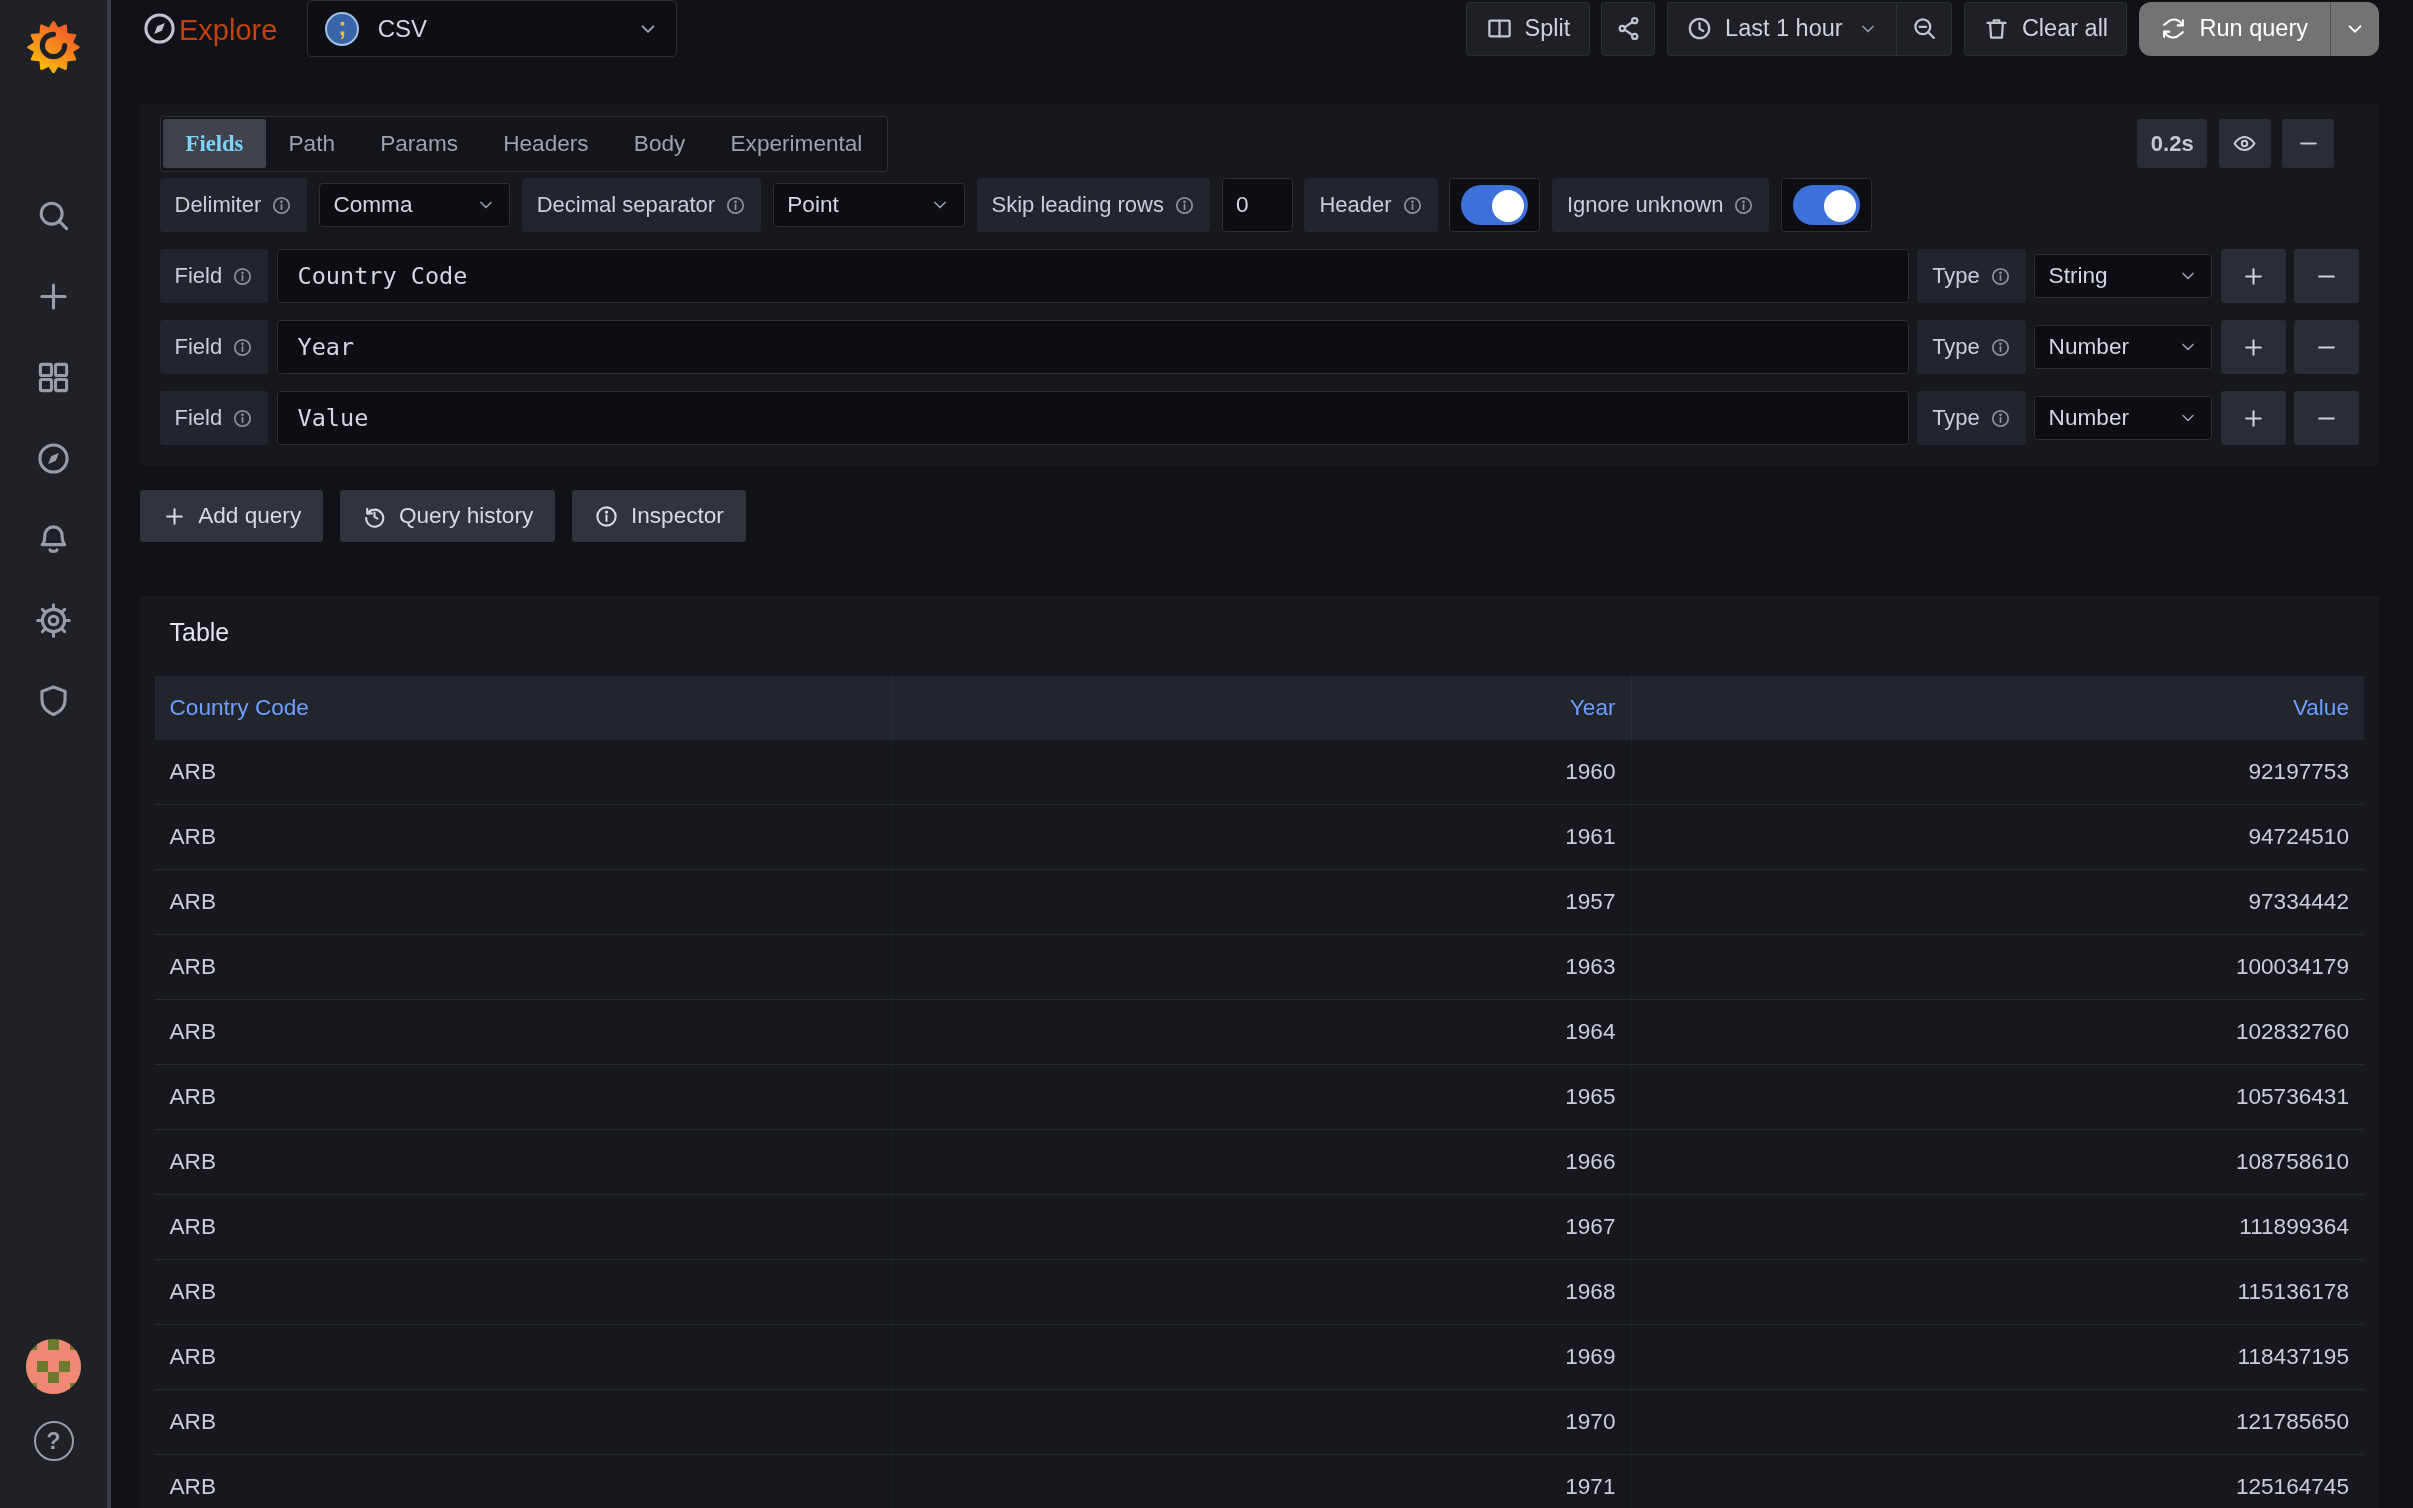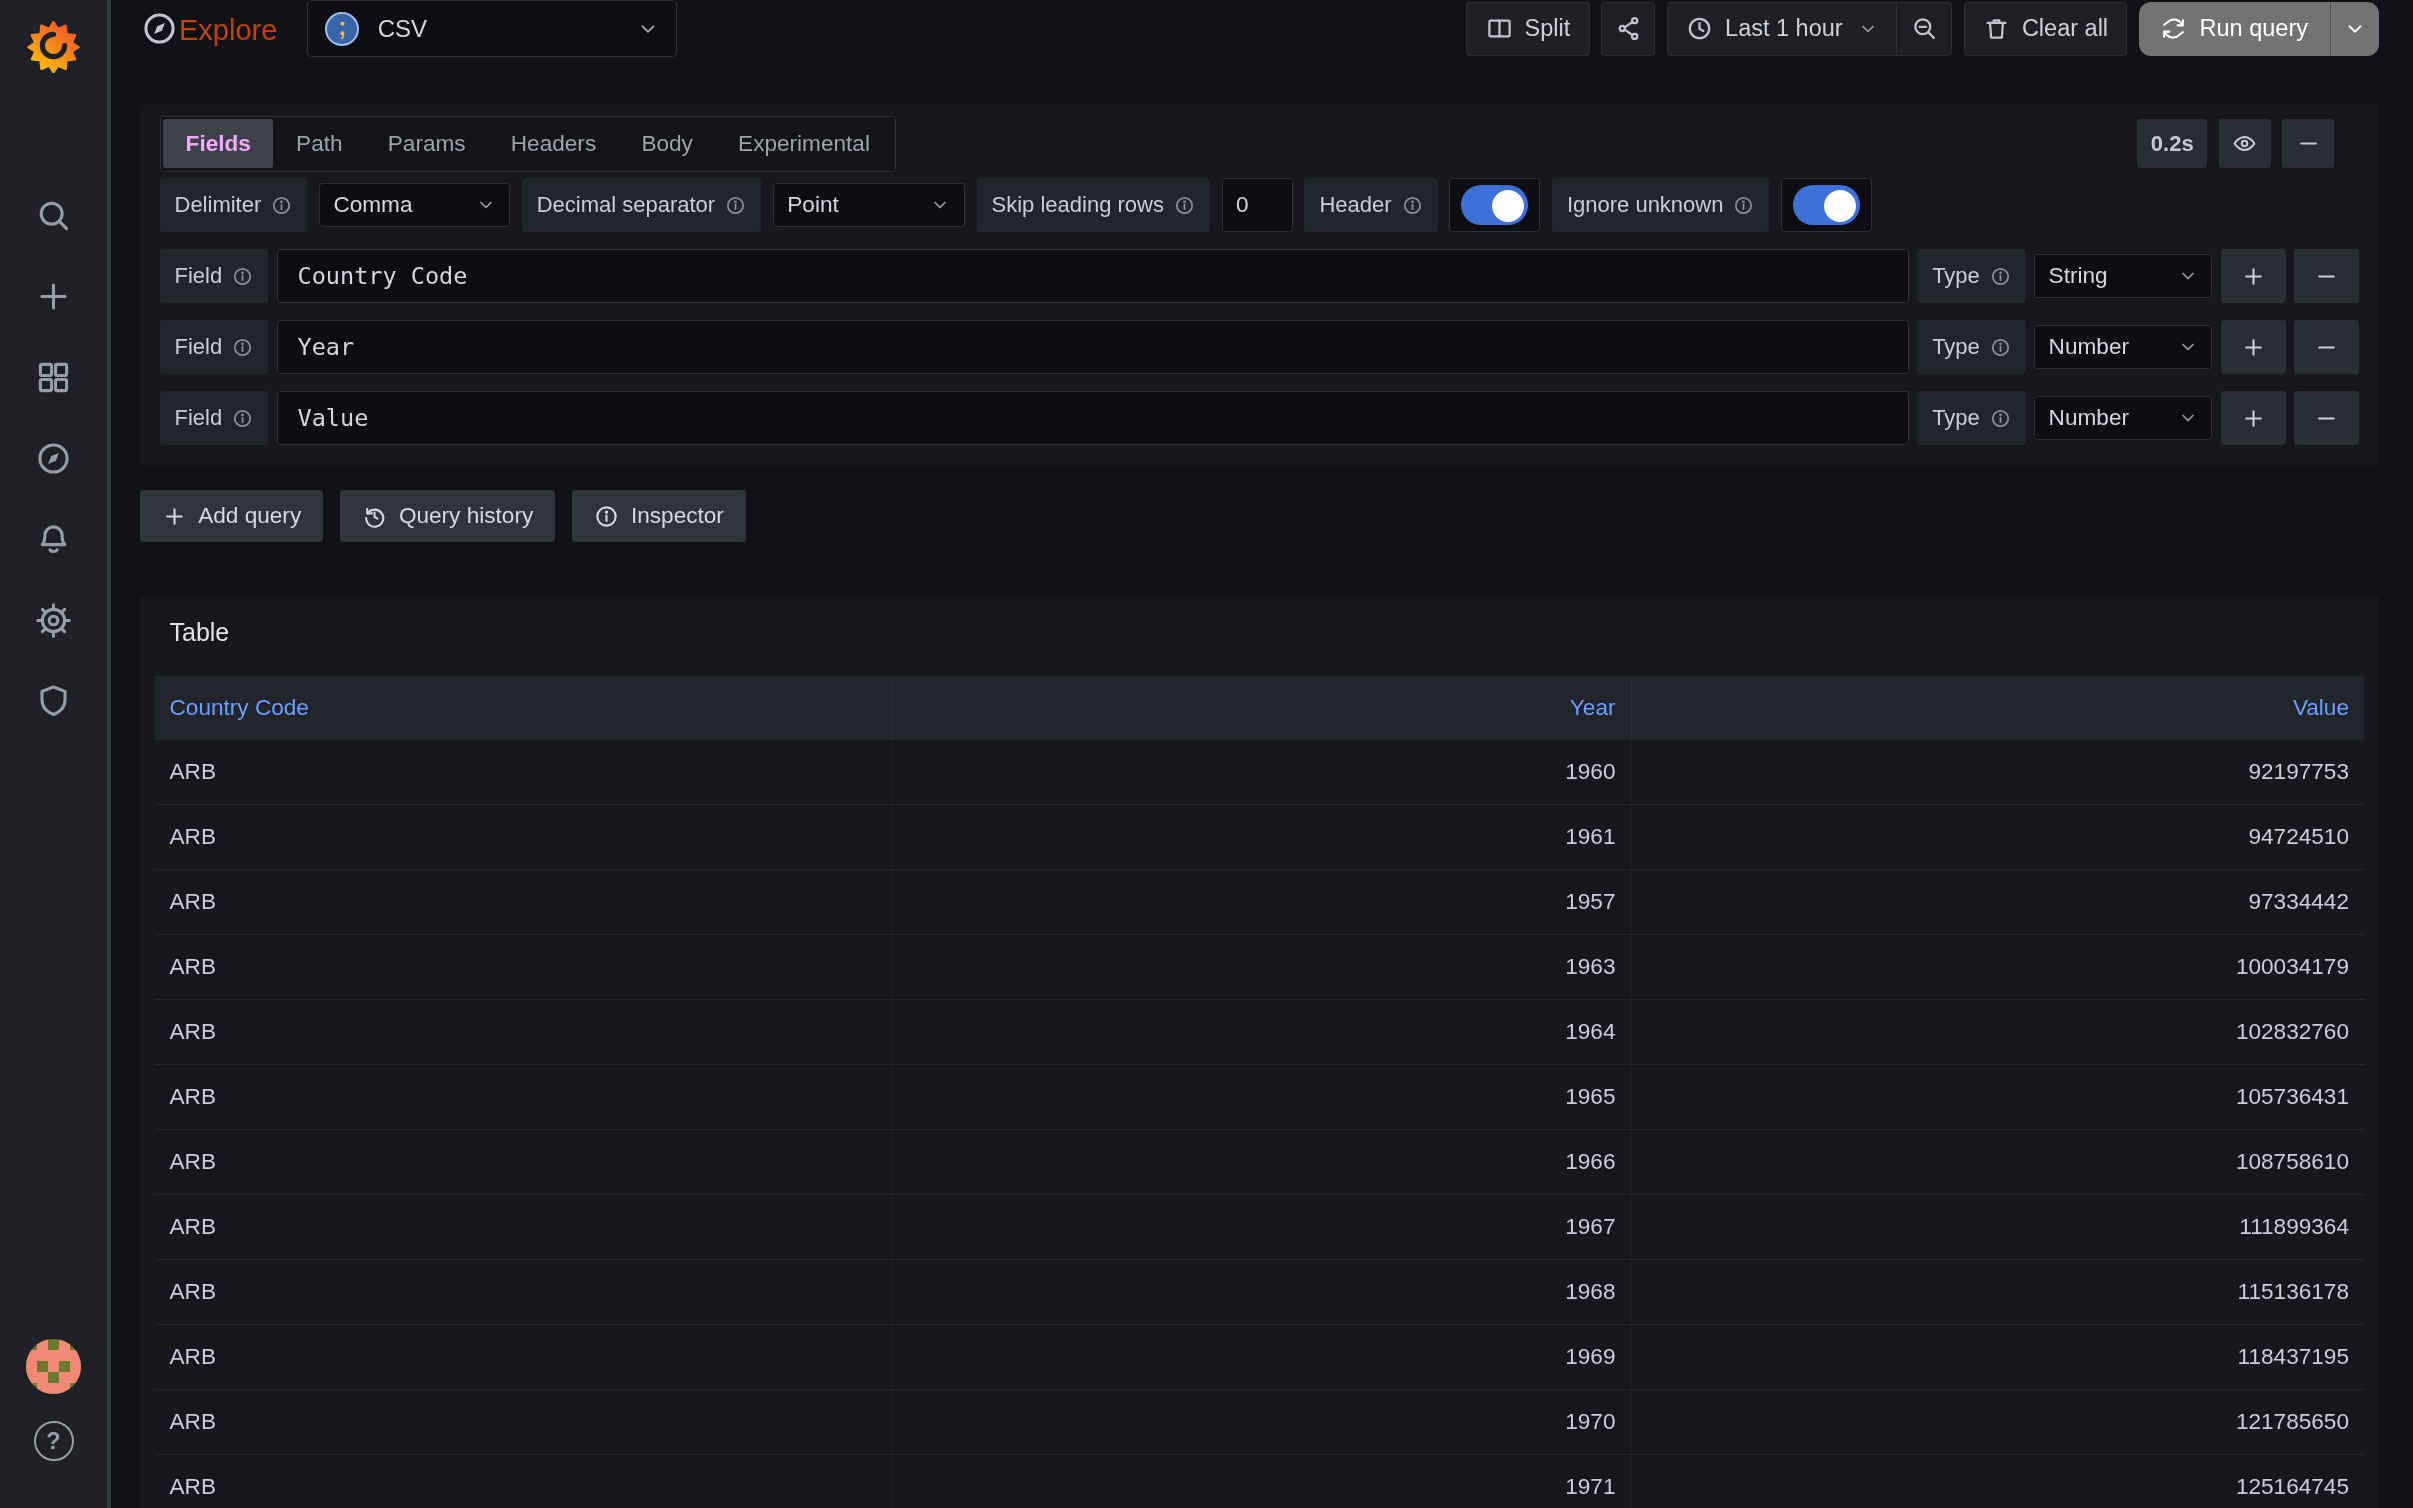--- a/index.html
+++ b/index.html
@@ -69,21 +69,21 @@
   .rq-caret svg { width:22px; height:22px; }
 
   
   .content { padding:47px 34px 0 28.5px; }
 
   .query-card { background:#16181e; border-radius:3.4px; padding:11.7px 20px 20px 20px; }
   .panel-toprow { display:flex; align-items:center; }
   .tabs { display:inline-flex; border:0.8px solid #2e3036; border-radius:3.4px; padding:2.5px; background:#13151a; }
   .tab { height:49px; display:flex; align-items:center; padding:0 22.6px; font-size:22.6px; font-weight:500;
          color:#9fa1ab; border-radius:2.5px; cursor:pointer; background:none; border:none; }
-  .tab.active { background:#3f424a; color:#f0abfc; font-weight:600; }
+  .tab.active { background:#3f424a; color:#7dd3fc; font-weight:600;font-family:Liberation Serif, serif; }
   .toprow-right { margin-left:auto; display:flex; align-items:center; gap:11.7px; margin-right:25px; }
   .mini-btn { height:49px; min-width:49px; padding:0 13.4px; background:#2b2d34; border:none; border-radius:3.4px;
               color:#c7c8d2; font-size:22px; font-weight:600; display:flex; align-items:center; justify-content:center; cursor:pointer; }
   .mini-btn svg { width:25px; height:25px; }
 
   .opt-row { display:flex; align-items:center; gap:11.7px; margin-top:6.7px; }
   .chip { height:54px; background:#22252b; border-radius:3.4px; display:flex; align-items:center; gap:10px;
           padding:0 15px; font-size:22px; font-weight:500; color:#ccccdc; white-space:nowrap; }
   .chip svg { width:21px; height:21px; color:#8d8f99; }
   .select { height:44px; background:#0d0e13; border:0.8px solid #2e3036; border-radius:3.4px;

